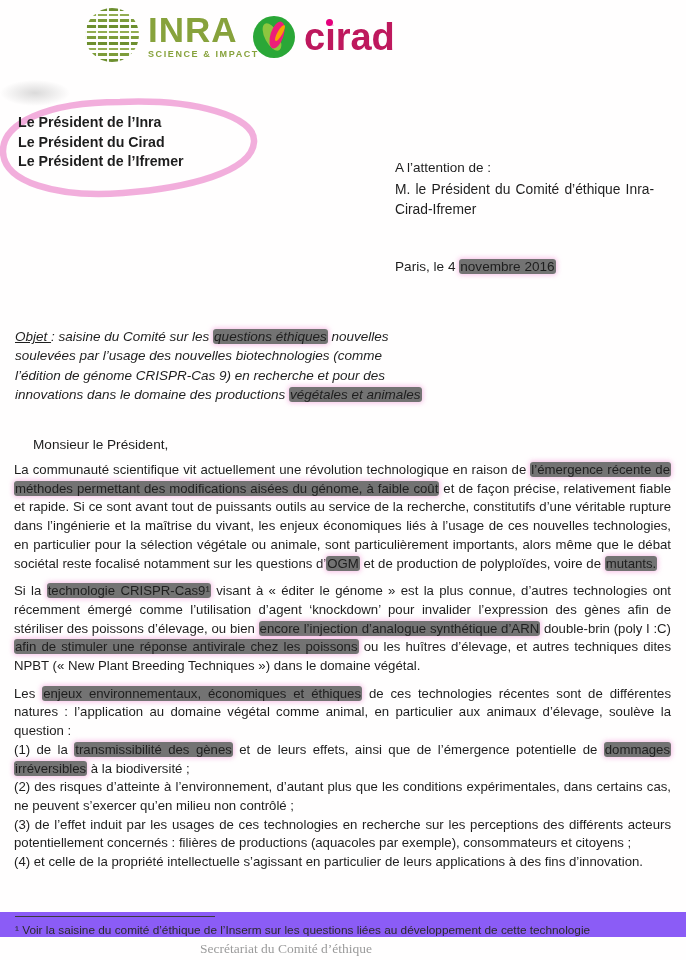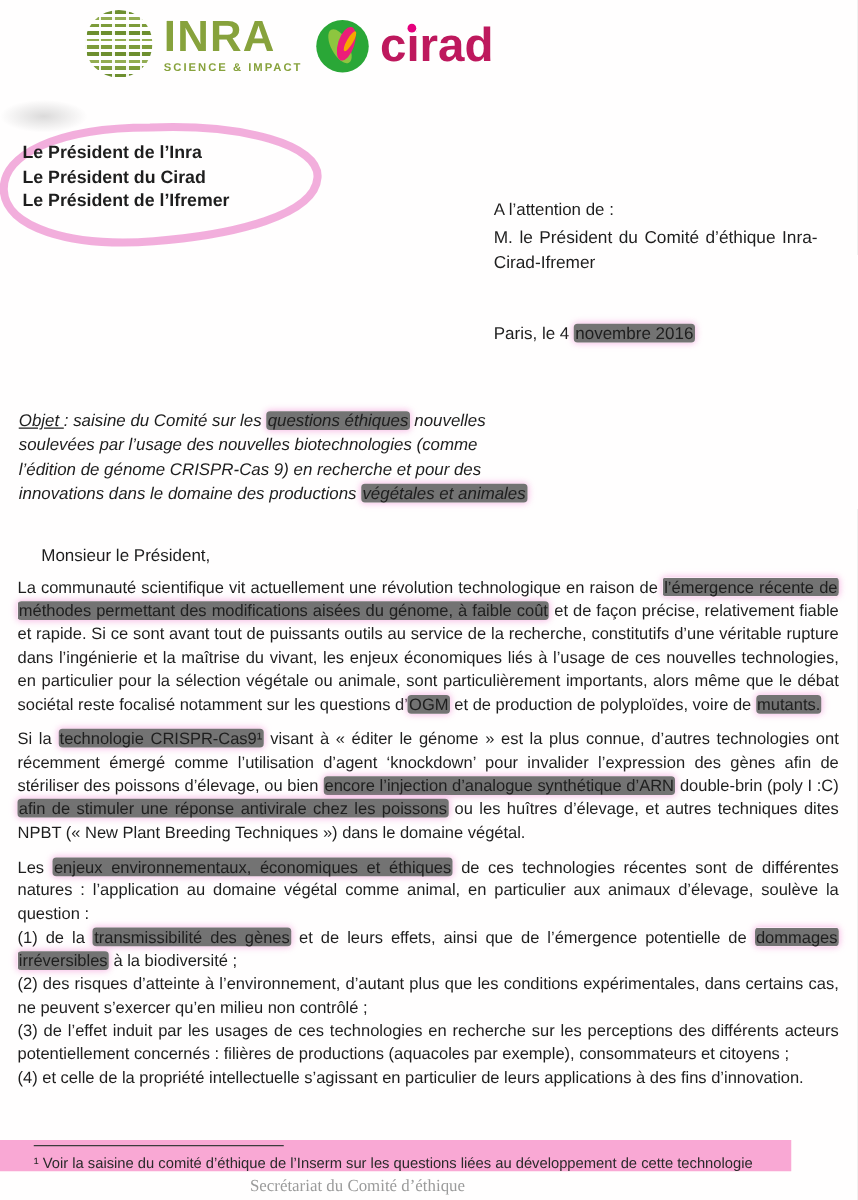--- a/index.html
+++ b/index.html
@@ -10,21 +10,21 @@
   }
   
   mark{
     background:#737373;color:inherit;padding:0 1px;border-radius:3px;
     box-shadow:0 0 5px 1px rgba(243,158,220,.65);
     box-decoration-break:clone;-webkit-box-decoration-break:clone;
   }
   .u{text-decoration:underline;}
   
   .logos{position:absolute;left:0;top:0;width:686px;height:78px;}
-  .logo-inra{position:absolute;left:68px;top:8px;display:flex;align-items:center;gap:9px;}
+  .logo-inra{position:absolute;left:85px;top:8px;display:flex;align-items:center;gap:9px;}
   .inra-globe{
     width:54px;height:54px;border-radius:50%;
     background:
       repeating-linear-gradient(90deg,rgba(255,255,255,.92) 0 2px,transparent 2px 11px),
       repeating-linear-gradient(180deg,#6d8f2f 0 3px,#fff 3px 6px,#93ad52 6px 8px,#fff 8px 11px,#7d9c3b 11px 14px,#fff 14px 17px);
   }
   .inra-text{display:flex;flex-direction:column;line-height:1;}
   .inra-title{font-weight:bold;font-size:35px;letter-spacing:1px;color:#87a23c;}
   .inra-sub{font-weight:bold;font-size:9px;letter-spacing:1.6px;color:#87a23c;margin-top:3px;}
   .logo-cirad{position:absolute;left:250px;top:13px;display:flex;align-items:center;gap:6px;}
@@ -46,21 +46,21 @@
   .dateline{position:absolute;left:395px;top:259px;font-size:13.6px;}
   
   .subject{position:absolute;left:15px;top:327px;width:410px;font-style:italic;font-size:13.5px;line-height:19.3px;}
   
   .salutation{position:absolute;left:33px;top:437px;font-size:13.6px;}
   .body{position:absolute;left:14px;top:461px;width:657px;font-size:13.2px;line-height:18.7px;text-align:justify;}
   .body p{margin:0 0 9px;}
   .body p.group{margin:0;}
   .body p.group-start{margin-top:0;}
   
-  .footnote{position:absolute;left:0;top:912px;width:621px;background:#f9a8d4;padding-top:4px;padding-left:12px;}
+  .footnote{position:absolute;left:0;top:912px;width:686px;background:#8b5cf6;padding-top:4px;}
   .footnote-rule{margin-left:15px;width:200px;border-top:1.6px solid #3c3c3c;}
   .footnote-text{margin:6px 15px 0;font-size:11.8px;color:#2a2a2a;}
   .footer-line{position:absolute;left:0;top:941px;width:572px;text-align:center;
     font-family:"Liberation Serif",serif;font-size:13.5px;color:#9b9b9b;background:transparent;}
 </style>
 </head>
 <body>
 
 <div class="page">
 

